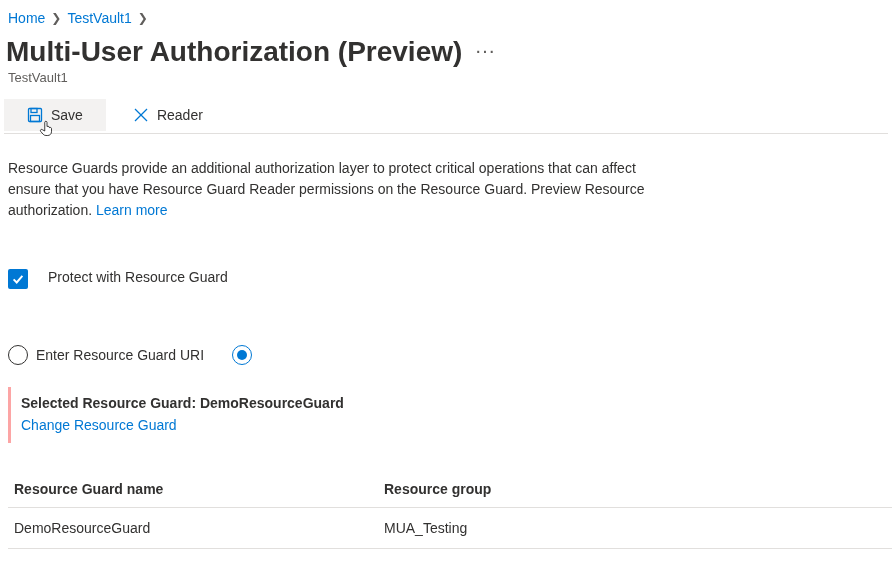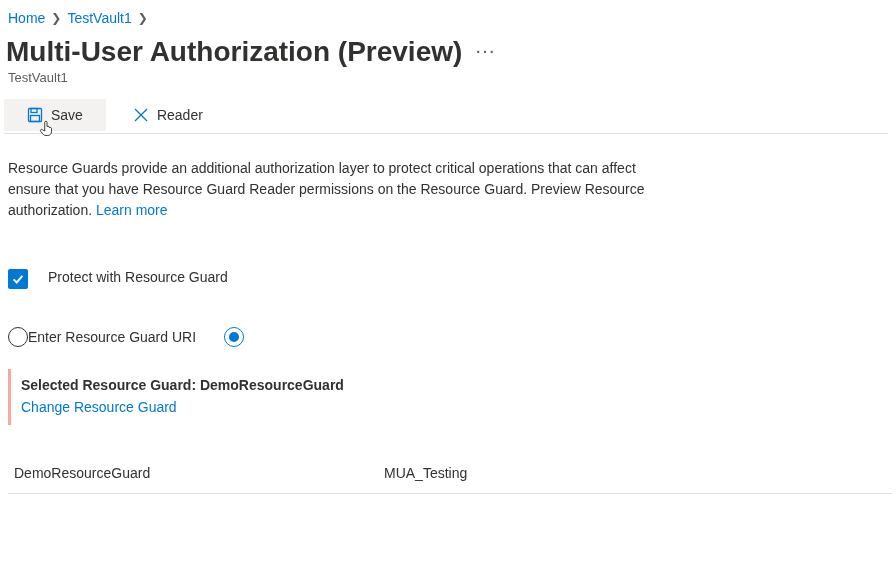--- a/index.html
+++ b/index.html
@@ -96,22 +96,23 @@
 
   .radio-row {
     display: flex;
     align-items: center;
     gap: 28px;
     margin: 38px 4px 0 4px;
   }
   .radio-opt {
     display: flex;
     align-items: center;
-    gap: 0;
-    cursor: pointer;
+    gap: 8px;
+    cursor: pointer;
+    margin-top: 18px;
   }
   .radio {
     width: 20px; height: 20px;
     border: 1px solid #323130;
     border-radius: 50%;
     display: flex;
     align-items: center;
     justify-content: center;
   }
   .radio.sel { border-color: #0078d4; }
@@ -215,17 +216,21 @@
 </div>
 
 <div class="selected-box">
   <div class="selhdr">
     <span>Selected Resource Guard: </span><span>DemoResourceGuard</span>
   </div>
   <a class="link">Change Resource Guard</a>
 </div>
 
 <div class="table">
+  <div class="thead">
+    <div class="tcol1">Resource Guard name</div>
+    <div class="tcol2">Resource group</div>
+  </div>
   <div class="trow">
     <div class="tcol1">DemoResourceGuard</div>
     <div class="tcol2">MUA_Testing</div>
   </div>
 </div>
 
 </body></html>

